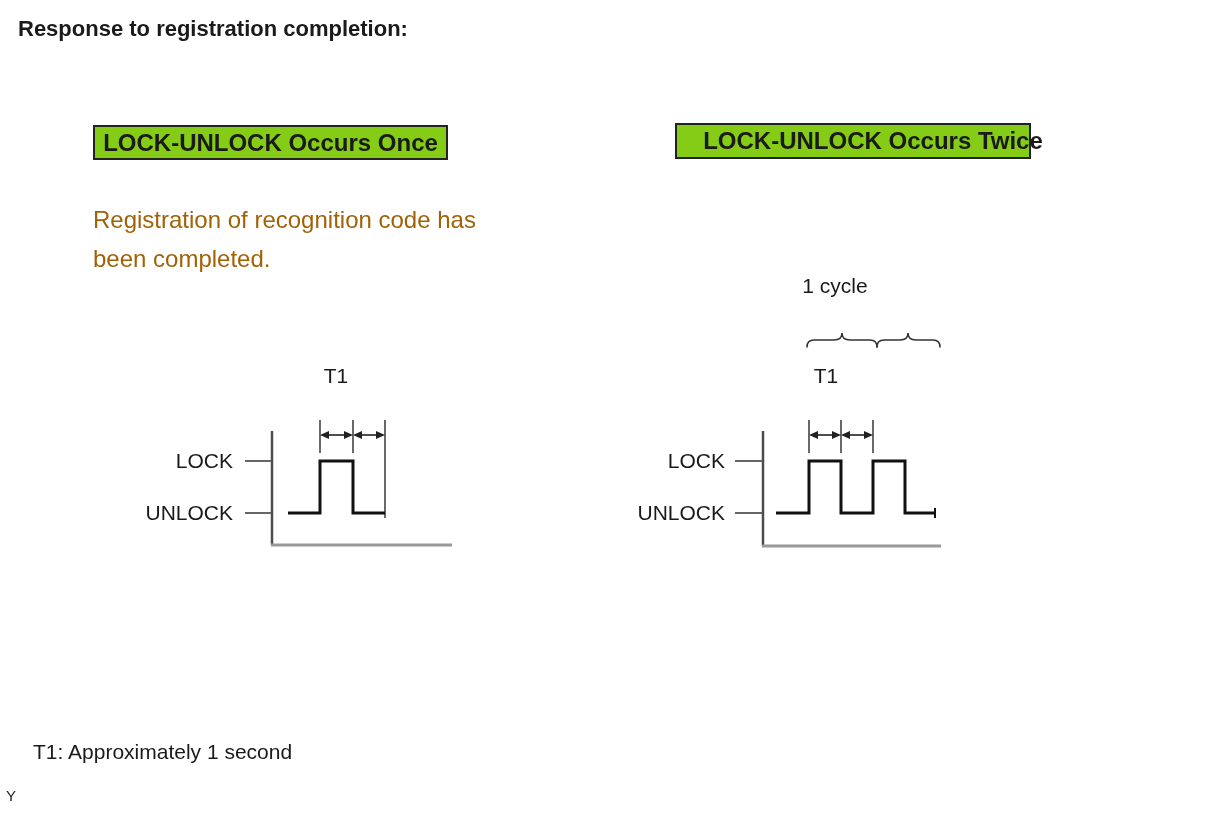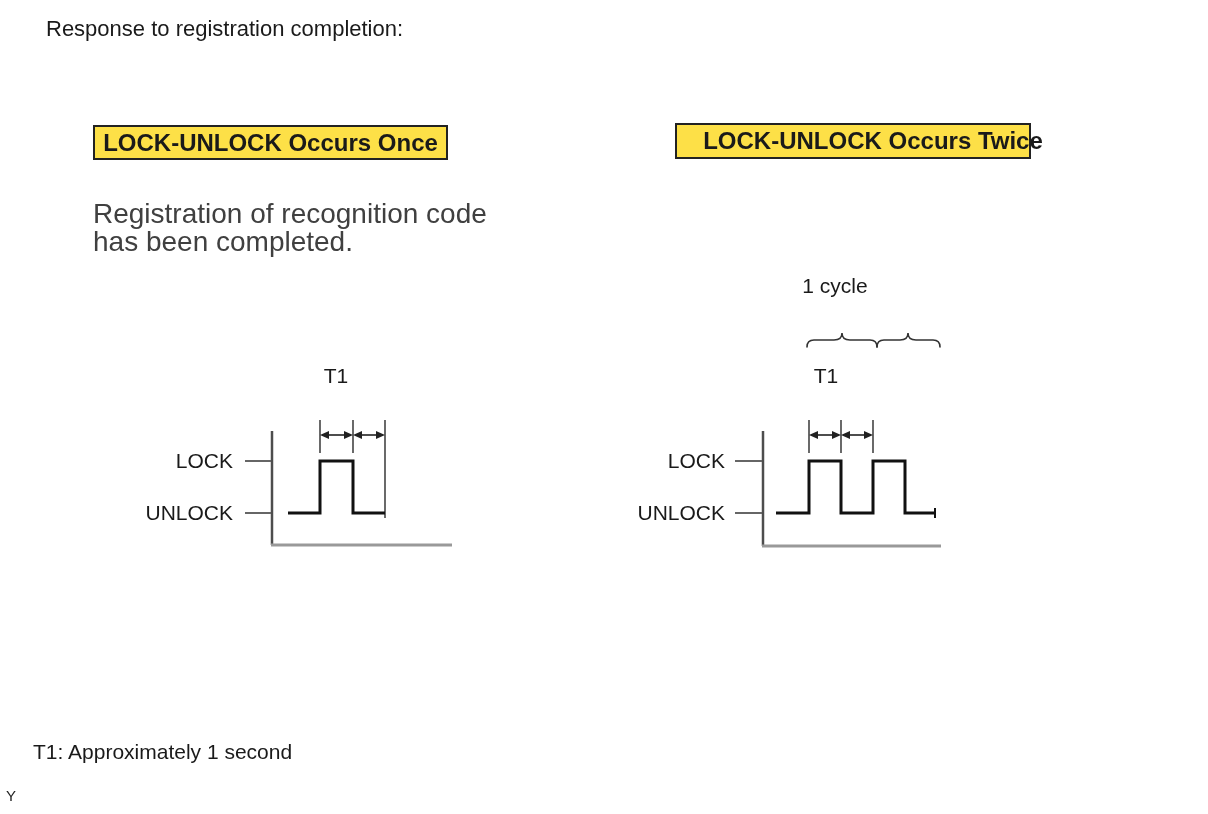--- a/index.html
+++ b/index.html
@@ -6,36 +6,36 @@
   .stage{
     position:relative;
     width:1208px;height:814px;
     background:#ffffff;
     font-family:"Liberation Sans","DejaVu Sans",sans-serif;
     color:#1a1a1a;
     overflow:hidden;
   }
   .abs{position:absolute;}
   .title{
-    left:46px;top:16px;
-    font-size:22px;font-weight:normal;
+    left:18px;top:16px;
+    font-size:22px;font-weight:bold;
     white-space:nowrap;
   }
   .headbox{
     border:2px solid #222222;
     box-sizing:border-box;
     display:flex;align-items:center;justify-content:center;
     font-size:24px;font-weight:bold;
     white-space:nowrap;
-    background:#fde047;
+    background:#84cc16;
   }
   .headbox-once{left:93px;top:125px;width:355px;height:35px;}
   .headbox-twice{left:675px;top:123px;width:356px;height:36px;padding-left:40px;}
   .desc{
-    font-size:28px;line-height:28px;color:#404040;
+    font-size:24px;line-height:39px;color:#a16207;
   }
   .desc-once{left:93px;top:200px;width:395px;}
   .desc-twice{left:678px;top:201px;width:470px;}
   .footnote{
     left:33px;top:740px;
     font-size:21px;font-weight:normal;
     white-space:nowrap;
   }
   .pagemark{
     left:6px;top:787px;

